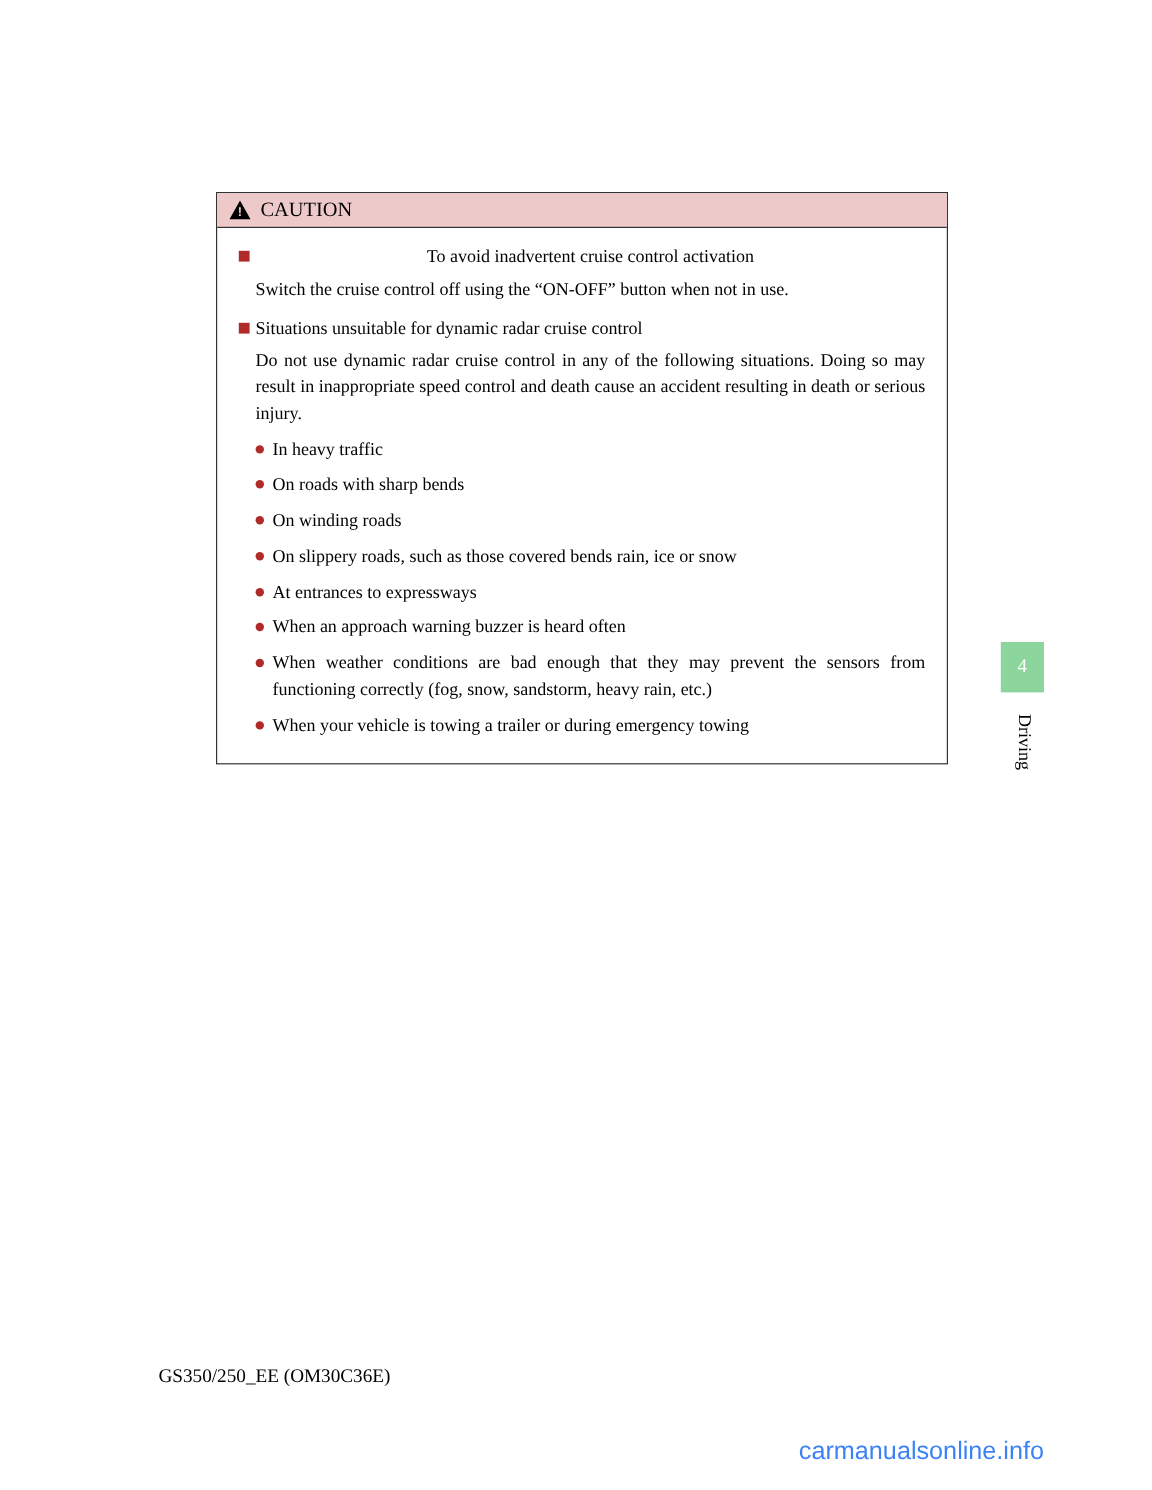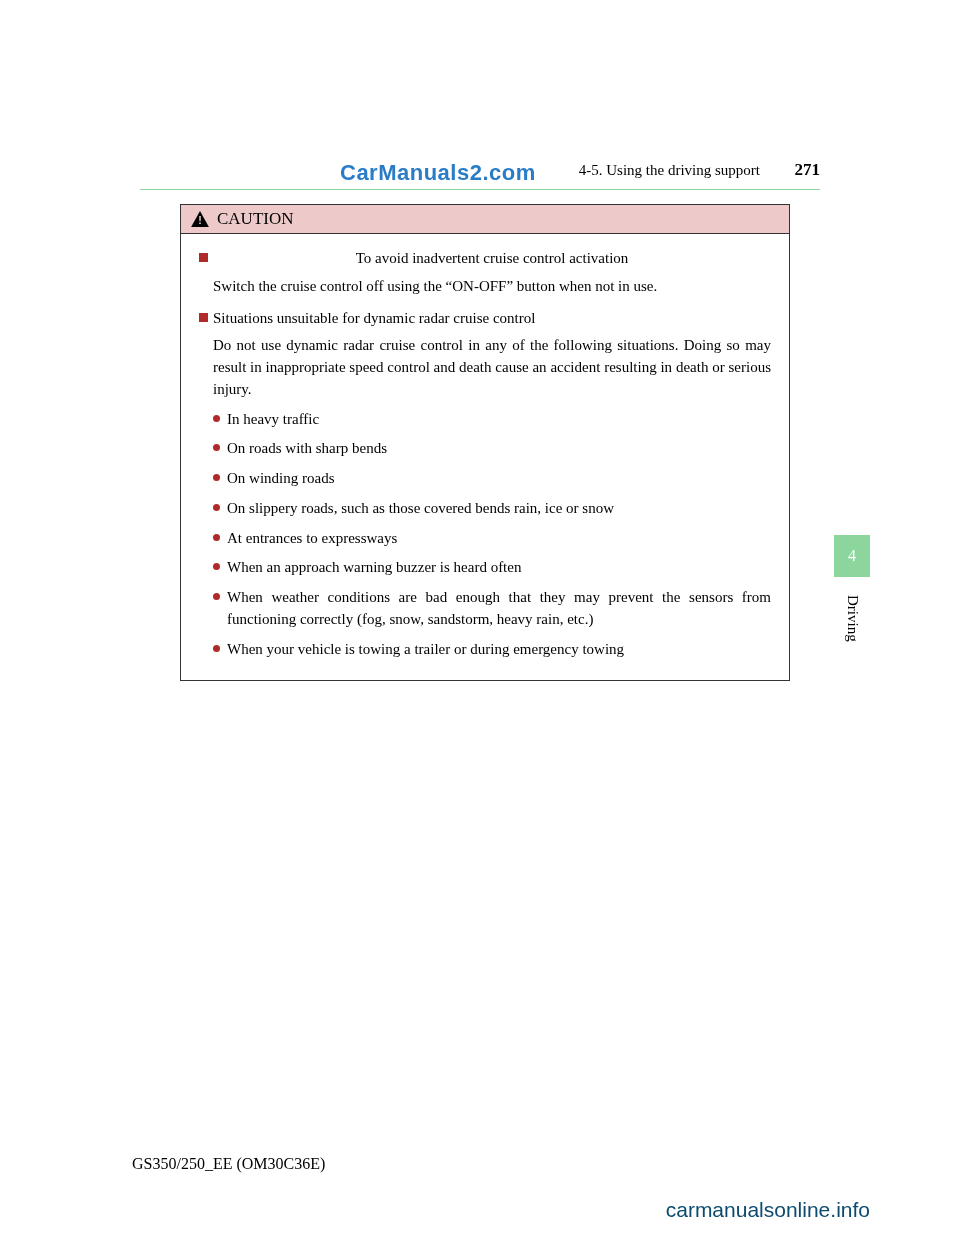--- a/index.html
+++ b/index.html
@@ -117,45 +117,40 @@
   .side-label {
     position: absolute;
     right: 99px;
     top: 595px;
     writing-mode: vertical-rl;
     font-size: 15px;
   }
   .footer-code {
     position: absolute;
     left: 132px;
-    bottom: 69px;
+    bottom: 85px;
     font-size: 16px;
   }
   .footer-site {
     position: absolute;
     right: 90px;
     bottom: 20px;
     font-size: 21px;
-    color: #0c4a6e;
+    color: #3b82f6;
     font-family: Arial, sans-serif;
   }
   .warn-icon {
     width: 18px; height: 16px;
     display: inline-block;
   }
 </style>
 </head>
 <body>
 
 <div class="page">
-  <div class="header-row">
-    <span class="watermark">CarManuals2.com</span>
-    <span class="section-title">4-5. Using the driving support</span>
-    <span class="page-num">271</span>
-  </div>
 
   <div class="caution-box">
     <div class="caution-header">
       <span class="warn-icon">
         <svg viewBox="0 0 20 18" width="18" height="16">
           <polygon points="10,0 20,18 0,18" fill="#000"></polygon>
           <text x="10" y="15" text-anchor="middle" font-size="12" fill="#eec9c9" font-family="Arial" font-weight="bold">!</text>
         </svg>
       </span>
       <span class="caution-title">CAUTION</span>

